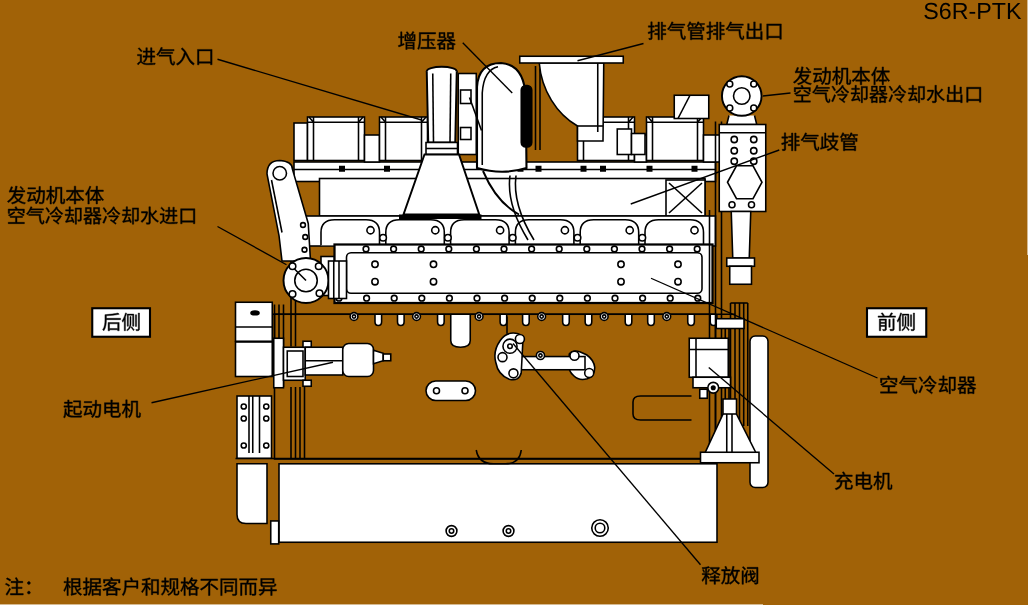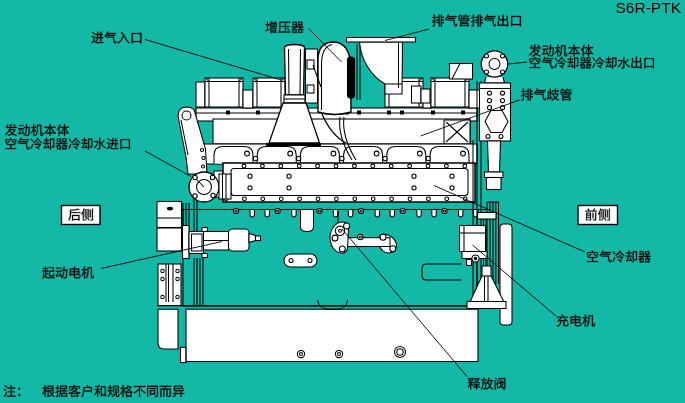--- a/index.html
+++ b/index.html
@@ -1,16 +1,16 @@
 <!DOCTYPE html>
 <html><head>
 <meta charset="utf-8">
 <style>
 html,body{margin:0;padding:0;background:#fff;}
-#wrap{width:685px;height:403px;position:relative;overflow:hidden;background:#14b8a6;}
+#wrap{width:685px;height:403px;position:relative;overflow:hidden;background:#a16207;}
 svg{position:absolute;top:0;left:0;}
 .lat{font-family:"Liberation Sans",sans-serif;fill:#000;stroke:none;}
 </style>
 </head>
 <body>
 <div id="wrap">
 <svg width="685" height="403" viewBox="0 0 685 403" fill="none" stroke="#000" stroke-width="1.05">
 <defs>
         <path id="g0" d="M81 778C136 728 203 655 234 609L292 657C259 701 190 770 135 819ZM720 819V658H555V819H481V658H339V586H481V469L479 407H333V335H471C456 259 423 185 348 128C364 117 392 89 402 74C491 142 530 239 545 335H720V80H795V335H944V407H795V586H924V658H795V819ZM555 586H720V407H553L555 468ZM262 478H50V408H188V121C143 104 91 60 38 2L88 -66C140 2 189 61 223 61C245 61 277 28 319 2C388 -42 472 -53 596 -53C691 -53 871 -47 942 -43C943 -21 955 15 964 35C867 24 716 16 598 16C485 16 401 23 335 64C302 85 281 104 262 115Z"></path>
         <path id="g1" d="M254 590V527H853V590ZM257 842C209 697 126 558 28 470C47 460 80 437 95 425C156 486 214 570 262 663H927V729H294C308 760 321 792 332 824ZM153 448V382H698C709 123 746 -79 879 -79C939 -79 956 -32 963 87C946 97 925 114 910 131C908 47 902 -5 884 -5C806 -6 778 219 771 448Z"></path>

